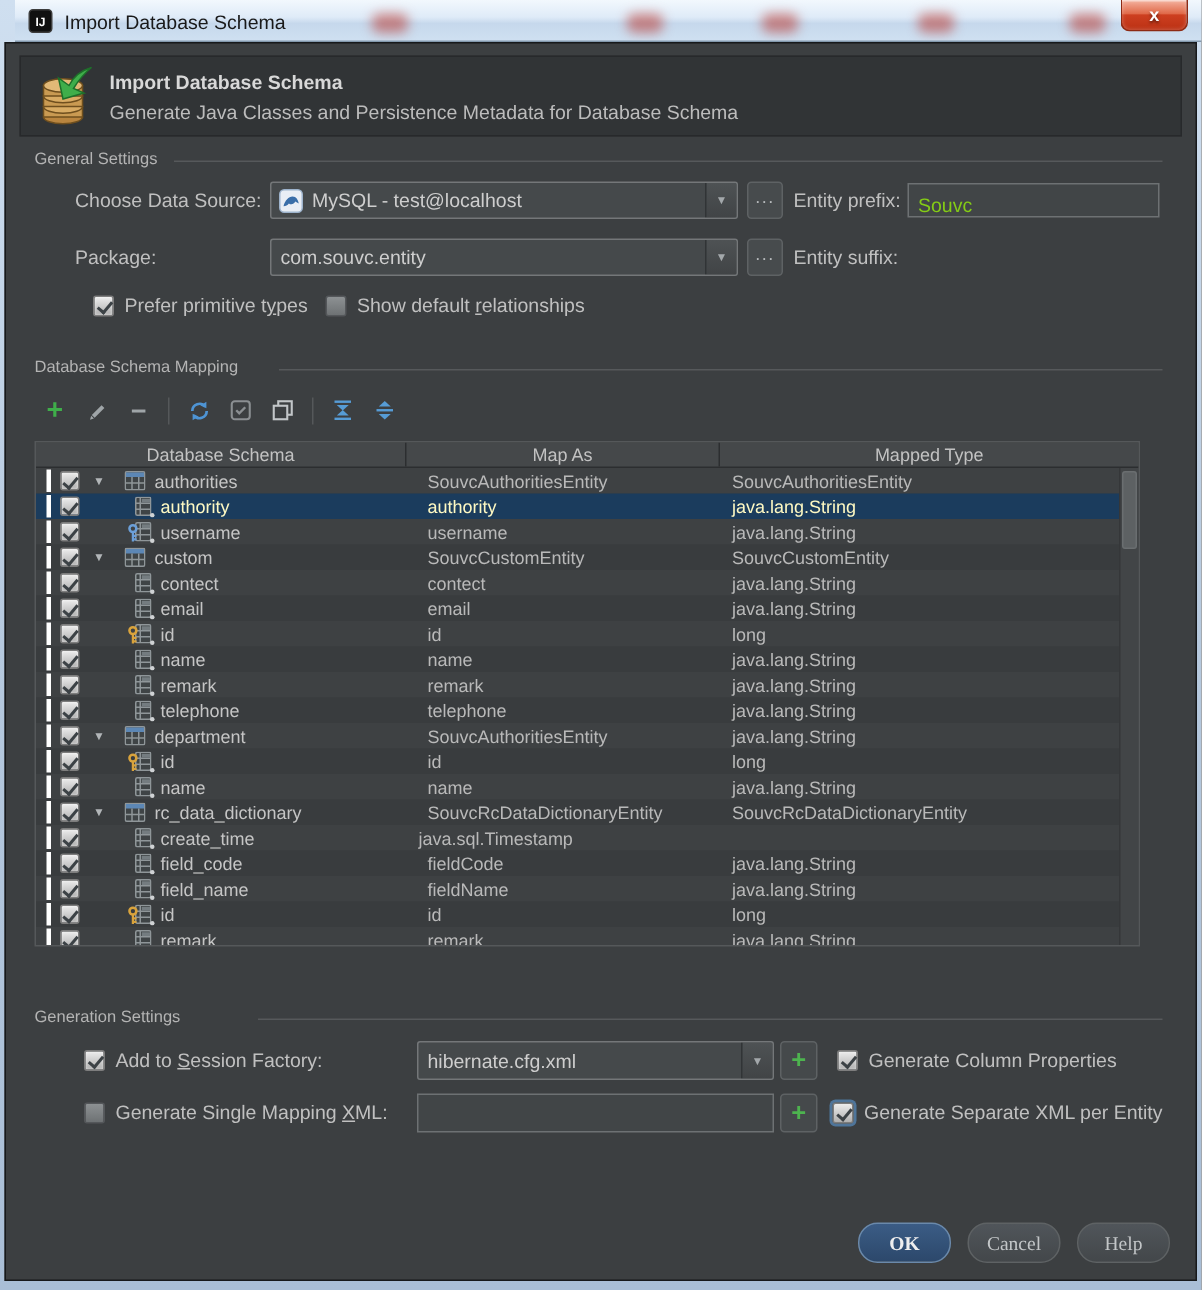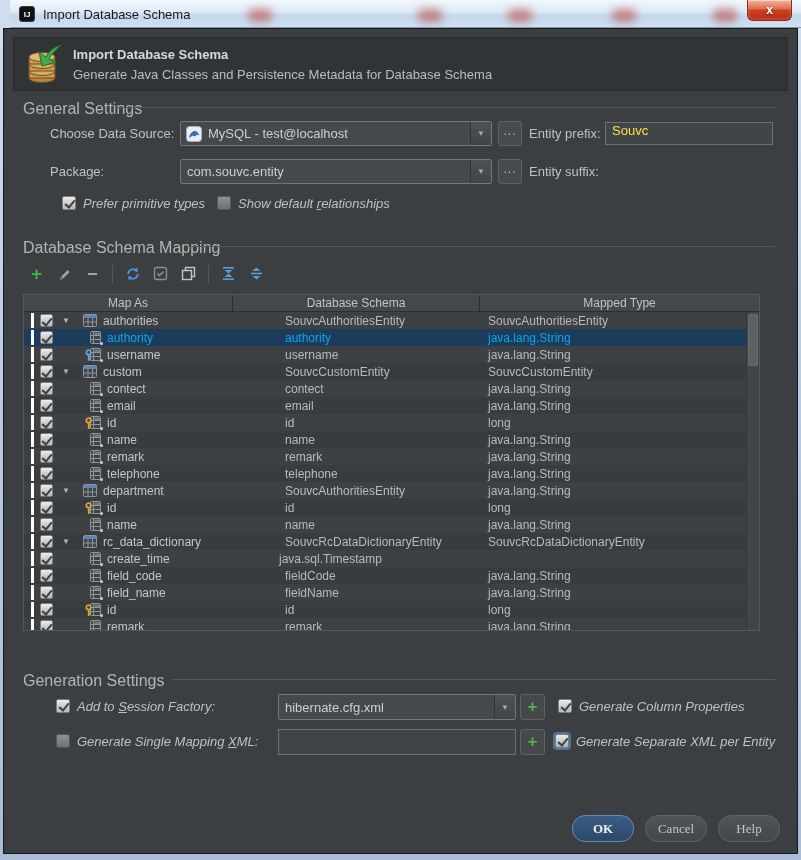--- a/index.html
+++ b/index.html
@@ -28,50 +28,50 @@
   
   .dialog { position:absolute; left:3px; right:3px; top:28px; bottom:6px;
     background:#3c3f41; border:1px solid #17191b; color:#bdbdbd; font-size:13px; }
 
   .banner { position:absolute; left:9px; right:9px; top:8px; height:54px;
     background:#313436; border:1px solid #27292b; }
   .banner-icon { position:absolute; left:11px; top:6px; }
   .banner-title { position:absolute; left:59px; top:9px; font-weight:bold; color:#d8d8d8; }
   .banner-sub { position:absolute; left:59px; top:29px; color:#bcbcbc; }
 
-  .sep-label { position:absolute; font-size:16px; color:#b4b4b4; }
+  .sep-label { position:absolute; font-size:11px; color:#b4b4b4; }
   .sep-line { position:absolute; height:1px; background:#56595b; }
 
   .flabel { position:absolute; color:#c0c0c0; }
   .combo { position:absolute; background:#45494b; border:1px solid #747779; border-radius:2px;
     display:flex; align-items:center; color:#cecece; overflow:hidden; }
   .combo .ctext { padding-left:6px; white-space:nowrap; }
   .combo .arrow-btn { margin-left:auto; width:21px; align-self:stretch; border-left:1px solid #313436;
     background:linear-gradient(180deg,#4e5254,#414446); color:#a3a8ab; font-size:8px;
     display:flex; align-items:center; justify-content:center; }
   .mysql-ico { margin-left:5px; display:flex; }
-  .tfield { position:absolute; background:#414547; border:1px solid #6d7173; color:#fde047;
-    display:flex; align-items:flex-start; padding:0 6px; }
+  .tfield { position:absolute; background:#414547; border:1px solid #6d7173; color:#84cc16;
+    display:flex; align-items:flex-end; padding:0 6px; }
   .dots-btn { position:absolute; width:24px; background:#474b4d; border:1px solid #5e6264;
     border-radius:3px; color:#b6babc; font-size:12px; letter-spacing:1px;
     display:flex; align-items:flex-end; justify-content:center; padding-bottom:7px; }
   .plus-btn { position:absolute; width:25px; background:#45494b; border:1px solid #5e6264;
     border-radius:3px; color:#4db34f; font-size:17px; font-weight:bold;
     display:flex; align-items:center; justify-content:center; }
 
   .cb { display:inline-block; width:14px; height:14px; border-radius:2px; position:relative;
     background:linear-gradient(180deg,#8d9193,#6e7274); border:1px solid #54575a; flex:none; }
   .cb.checked { background:linear-gradient(180deg,#ececec,#b0b0b0); border-color:#7d7d7d;
     box-shadow:inset 0 0 2px rgba(255,255,255,.7); }
   .cb.checked::after { content:""; position:absolute; left:4px; top:1px; width:4px; height:8px;
     border:solid #3c4246; border-width:0 2.4px 2.4px 0; transform:rotate(40deg); }
   .cb.focus { box-shadow:0 0 0 2px rgba(92,153,214,.6); }
   .chk-label { color:#c0c0c0; }
   .mn { text-decoration:underline; }
-  .chk-row-item { position:absolute; display:flex; align-items:flex-start; gap:7px;font-style:italic; }
+  .chk-row-item { position:absolute; display:flex; align-items:flex-end; gap:7px; }
 
   
   .toolbar { position:absolute; left:20px; top:232px; height:25px; display:flex; align-items:center; gap:3px; }
   .tbtn { width:25px; height:24px; display:flex; align-items:center; justify-content:center; border-radius:3px; }
   .tsep { width:1px; height:18px; background:#55585a; margin:0 4px; }
   .g-plus { color:#3fae4a; font-size:19px; font-weight:bold; line-height:18px; }
   .g-minus { color:#9fa5a8; font-size:18px; font-weight:bold; line-height:16px; }
 
   
   .stable { position:absolute; left:19px; top:265px; width:737px; height:337px;
@@ -86,21 +86,21 @@
   .trow:nth-child(odd) { background:#3e4143; }
   .trow:nth-child(even) { background:#393c3e; }
   .trow.selected { background:#1b3c5d; }
   .stripe { width:3px; height:15px; margin-left:7px; flex:none; }
   .cbcell { width:24px; display:flex; justify-content:center; flex:none; }
   .trow .cb { width:13px; height:13px; }
   .trow .cb.checked::after { left:3.5px; top:0.5px; }
   .c1 { width:213px; display:flex; align-items:center; color:#c5c5c5; white-space:nowrap; overflow:hidden; flex:none; }
   .c2 { width:209px; color:#b9b9b9; padding-left:14px; white-space:nowrap; overflow:hidden; flex:none; }
   .c3 { flex:1; color:#b9b9b9; padding-left:8px; white-space:nowrap; overflow:hidden; }
-  .trow.selected .c1, .trow.selected .c2, .trow.selected .c3 { color:#0ea5e9; }
+  .trow.selected .c1, .trow.selected .c2, .trow.selected .c3 { color:#fef9c3; }
   .arrow { width:12px; margin-left:2px; margin-right:11px; font-size:8px; color:#b2b6b8; text-align:center; flex:none; }
   .indent { width:32px; flex:none; }
   .ticon { position:relative; display:inline-flex; margin-right:6px; flex:none; }
   .ticon .keyov { position:absolute; left:-5px; top:1px; }
   .ticon .dot { position:absolute; right:-2px; bottom:-1px; width:3px; height:3px; border-radius:50%; background:#cfd2d4; }
   .vscroll { position:absolute; right:0; top:17px; bottom:0; width:13px; background:#424547; border-left:1px solid #353739; }
   .vthumb { position:absolute; left:1px; right:1px; top:2px; height:52px; background:#5d6163; border:1px solid #6a6e70; border-radius:2px; }
 
   
   .legend { position:absolute; left:0; right:0; top:606px; display:flex; align-items:center;
@@ -236,22 +236,22 @@
           <svg width="15" height="15" viewBox="0 0 15 15">
             <rect x="2" y="6.7" width="11" height="1.6" fill="#569cd6"></rect>
             <polygon points="3.5,5 11.5,5 7.5,1.4" fill="#569cd6"></polygon>
             <polygon points="3.5,10 11.5,10 7.5,13.6" fill="#569cd6"></polygon>
           </svg>
         </span>
       </div>
 
     <div class="stable">
       <div class="thead">
+        <div class="th th1">Database Schema</div>
         <div class="th th2">Map As</div>
-        <div class="th th1">Database Schema</div>
         <div class="th th3">Mapped Type</div>
       </div>
       <div class="tbody">
           <div class="trow">
             <span class="stripe" style="background:#ffffff"></span>
             <span class="cbcell">
               <span class="cb checked"></span>
             </span>
             <span class="c1">
               <span class="arrow">▼</span>

